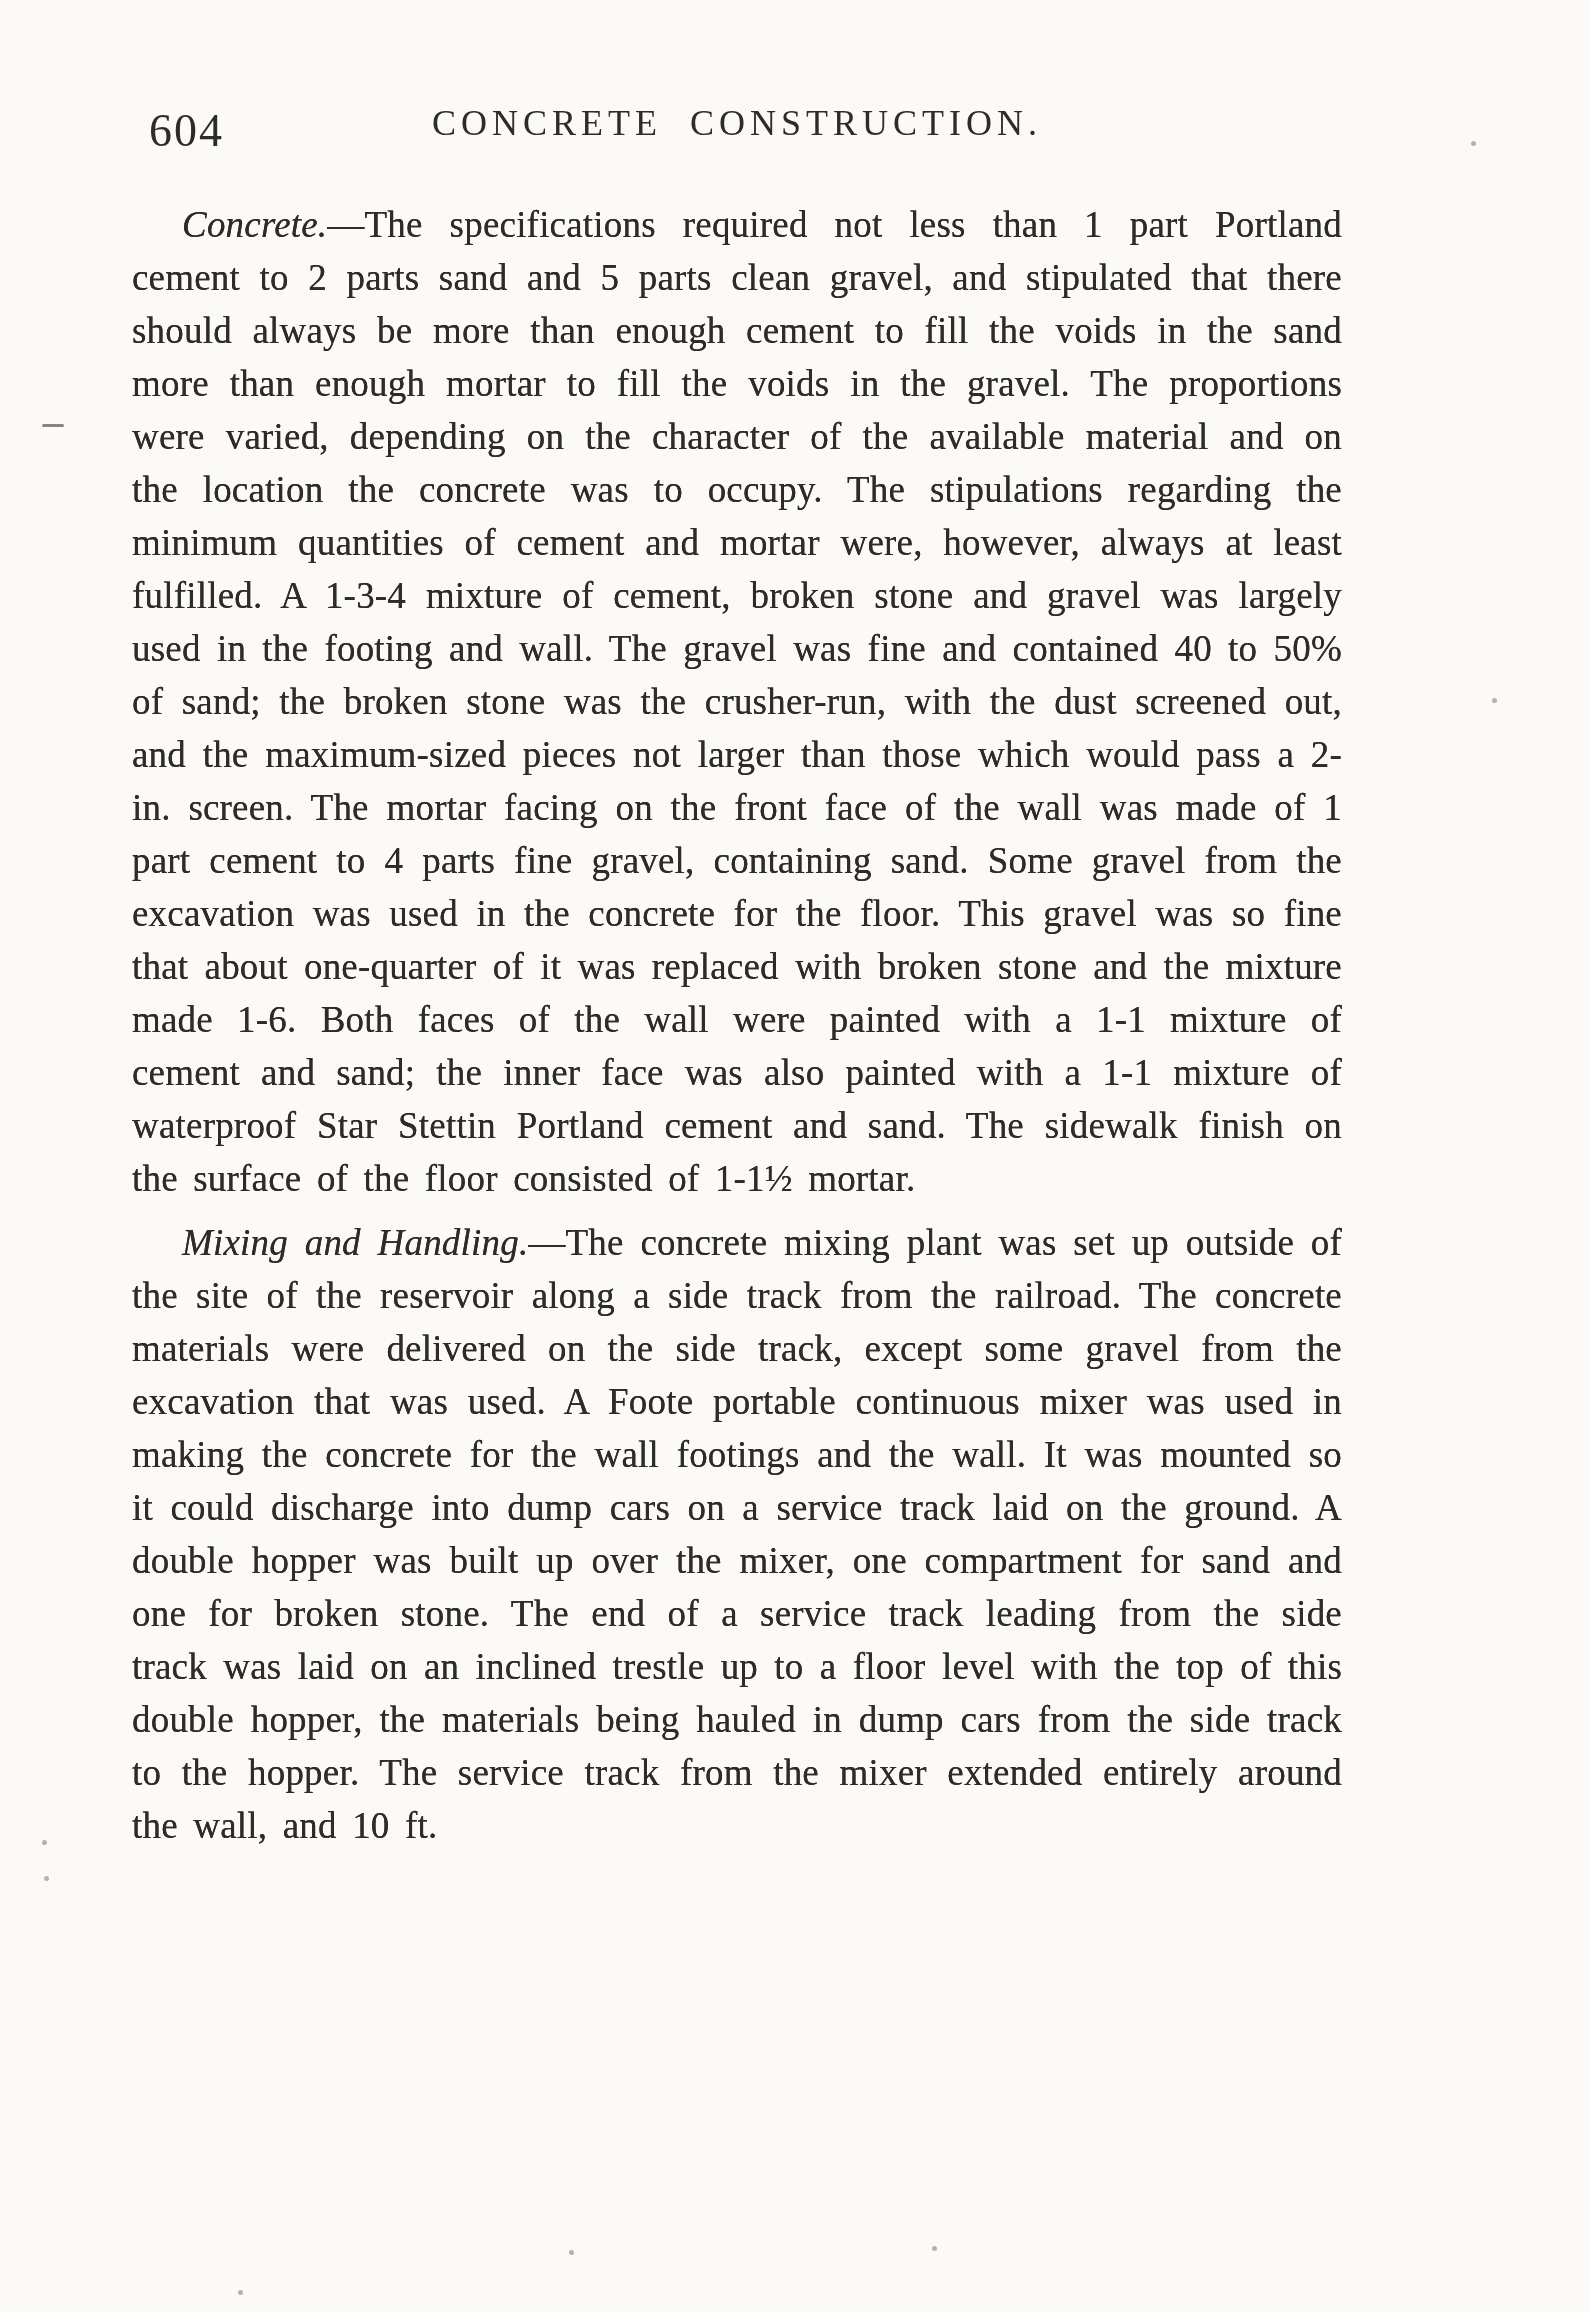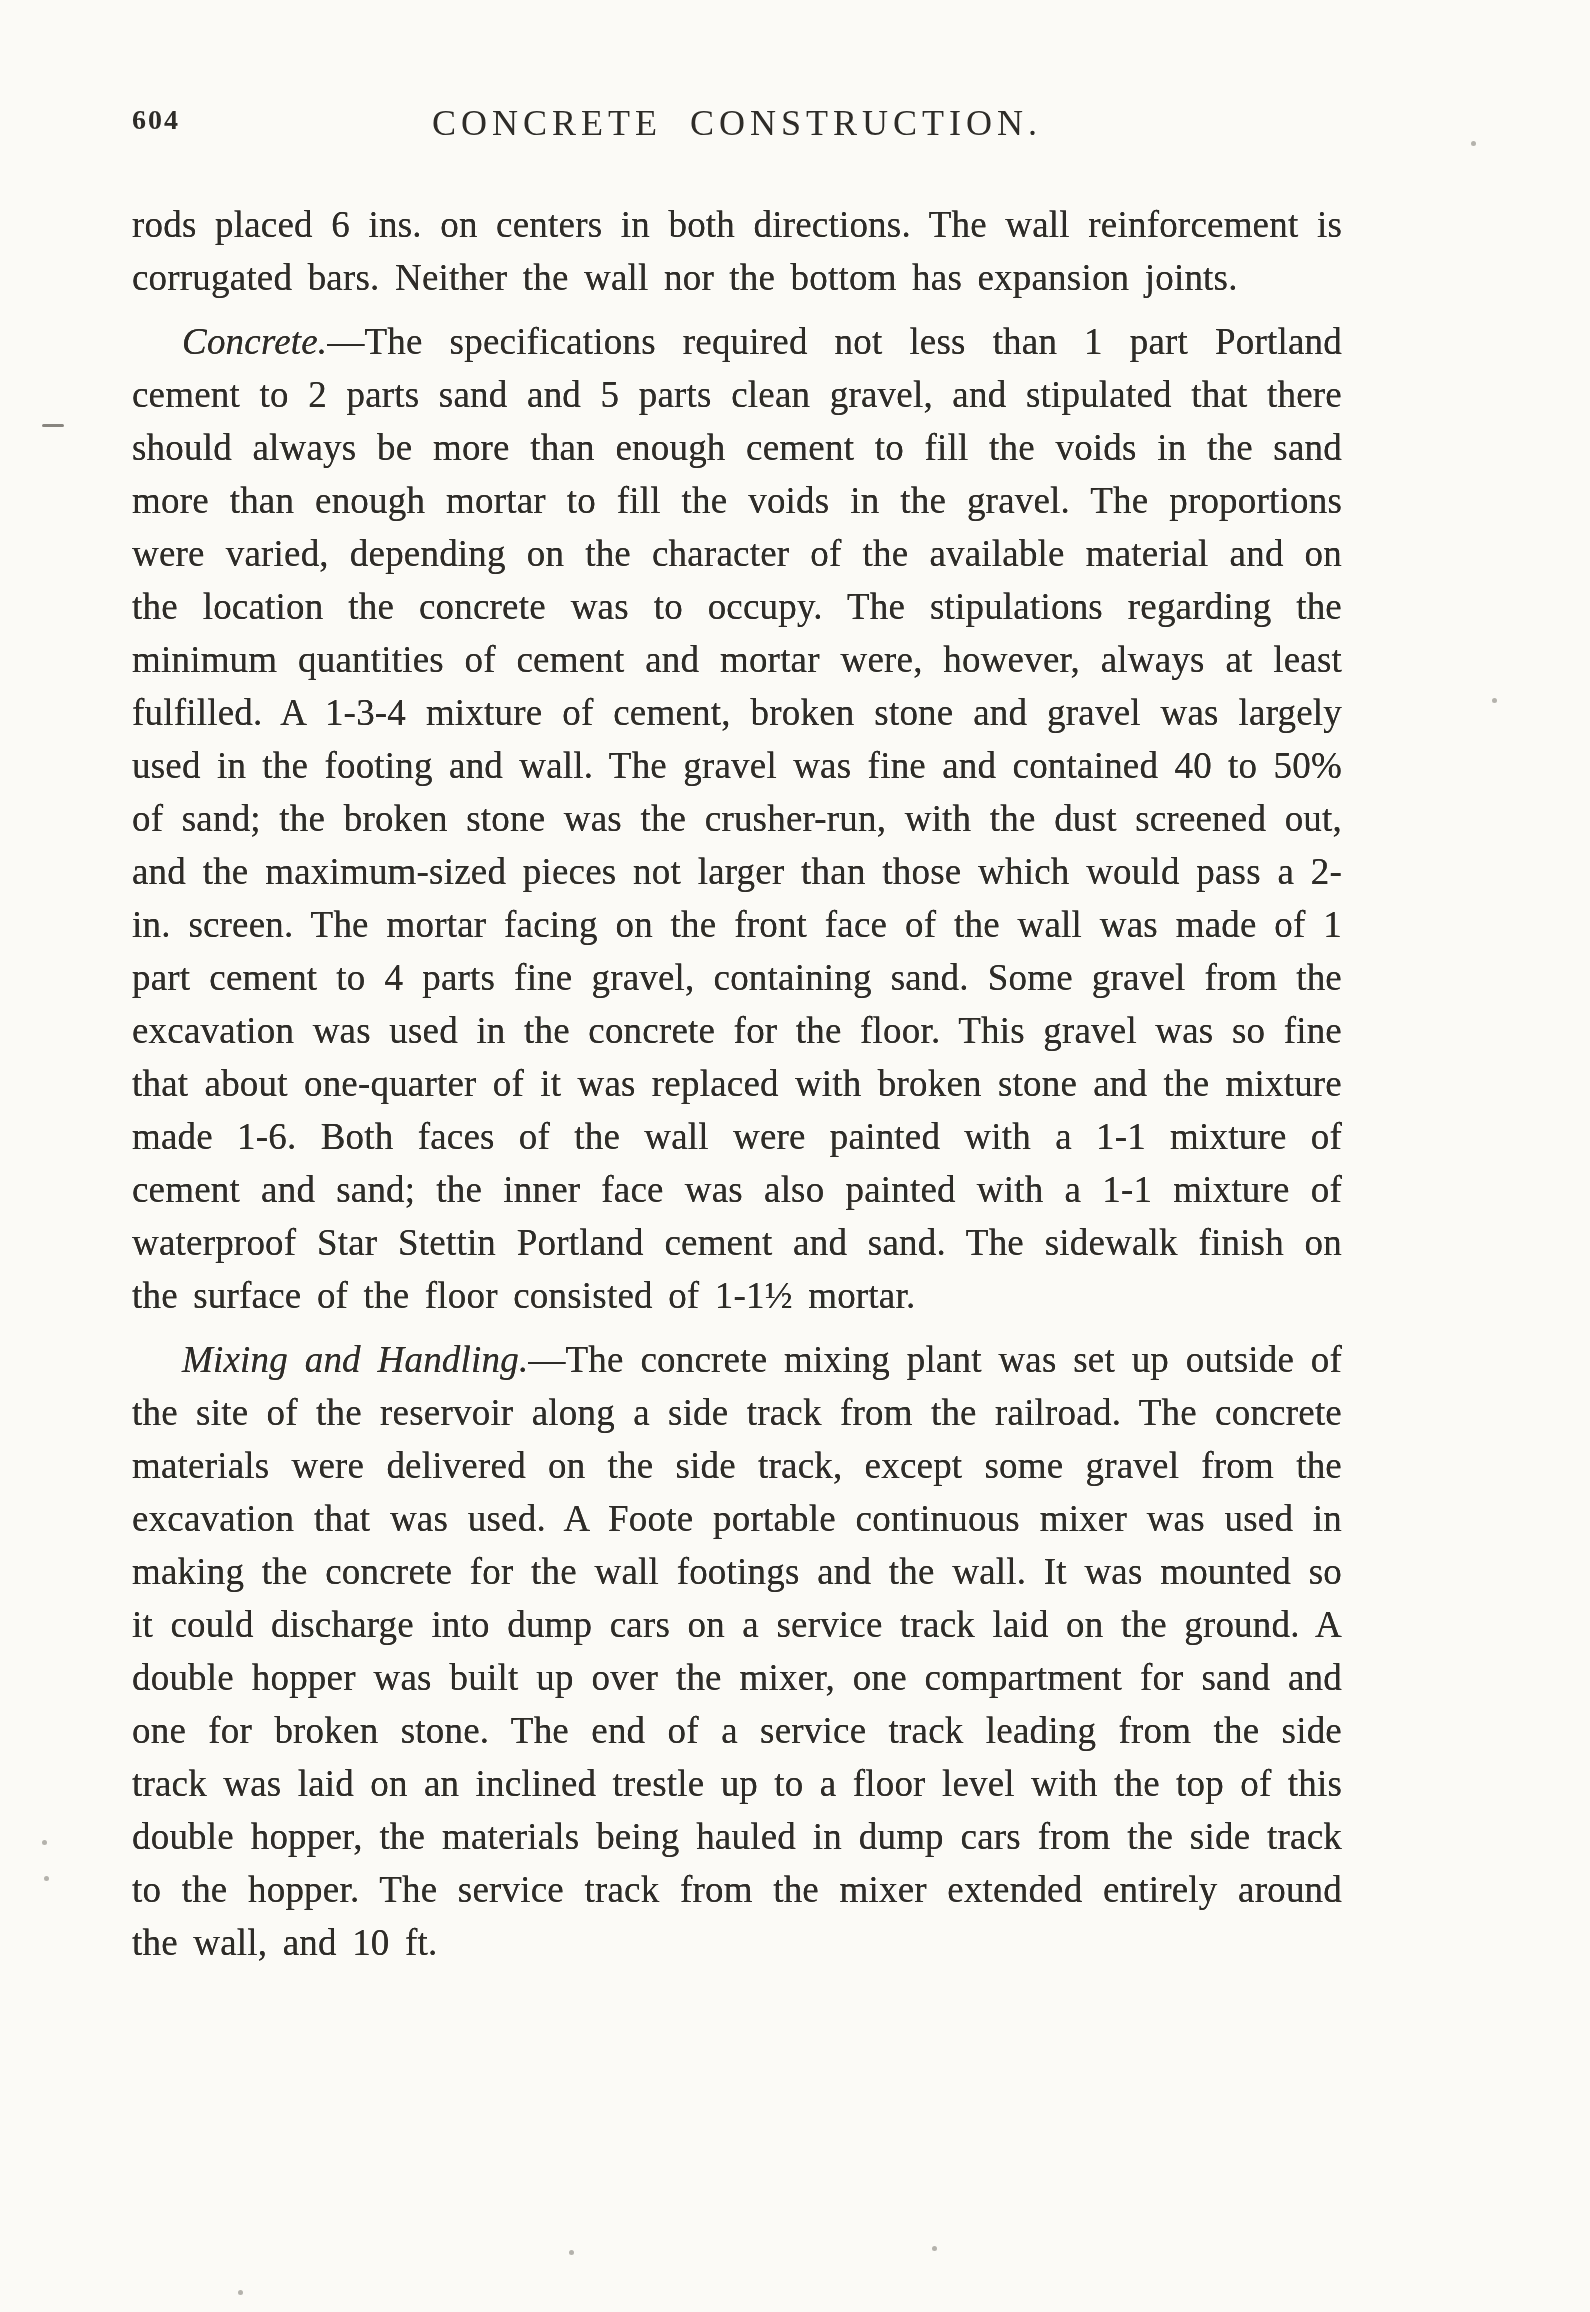--- a/index.html
+++ b/index.html
@@ -25,25 +25,24 @@
   }
 
   .page-header {
     position: relative;
     height: 52px;
     margin-bottom: 44px;
   }
 
   .page-number {
     position: absolute;
-    left: 0;
+    left: 17px;
     top: 2px;
-    font-size: 28px;
+    font-size: 46px;
     letter-spacing: 2px;
-    font-weight: bold;
   }
 
   .running-header {
     display: block;
     text-align: center;
     font-size: 36px;
     letter-spacing: 5px;
     word-spacing: 14px;
   }
 
@@ -92,21 +91,20 @@
 
 <div class="page">
 
   <header class="page-header">
     <span class="page-number">604</span>
     <span class="running-header">CONCRETE CONSTRUCTION.</span>
   </header>
 
   <main class="page-body">
 
-    <p class="para"><span>rods placed 6 ins. on centers in both directions. The wall reinforcement is corrugated bars. Neither the wall nor the bottom has expansion joints.</span></p>
 
     <p class="para indent"><span class="lead">Concrete.</span><span>—The specifications required not less than 1 part Portland cement to 2 parts sand and 5 parts clean gravel, and stipulated that there should always be more than enough cement to fill the voids in the sand more than enough mortar to fill the voids in the gravel. The proportions were varied, depending on the character of the available material and on the location the concrete was to occupy. The stipulations regarding the minimum quantities of cement and mortar were, however, always at least fulfilled. A 1-3-4 mixture of cement, broken stone and gravel was largely used in the footing and wall. The gravel was fine and contained 40 to 50% of sand; the broken stone was the crusher-run, with the dust screened out, and the maximum-sized pieces not larger than those which would pass a 2-in. screen. The mortar facing on the front face of the wall was made of 1 part cement to 4 parts fine gravel, containing sand. Some gravel from the excavation was used in the concrete for the floor. This gravel was so fine that about one-quarter of it was replaced with broken stone and the mixture made 1-6. Both faces of the wall were painted with a 1-1 mixture of cement and sand; the inner face was also painted with a 1-1 mixture of waterproof Star Stettin Portland cement and sand. The sidewalk finish on the surface of the floor consisted of 1-1½ mortar.</span></p>
 
     <p class="para indent"><span class="lead">Mixing and Handling.</span><span>—The concrete mixing plant was set up outside of the site of the reservoir along a side track from the railroad. The concrete materials were delivered on the side track, except some gravel from the excavation that was used. A Foote portable continuous mixer was used in making the concrete for the wall footings and the wall. It was mounted so it could discharge into dump cars on a service track laid on the ground. A double hopper was built up over the mixer, one compartment for sand and one for broken stone. The end of a service track leading from the side track was laid on an inclined trestle up to a floor level with the top of this double hopper, the materials being hauled in dump cars from the side track to the hopper. The service track from the mixer extended entirely around the wall, and 10 ft.</span></p>
 
   </main>
 
 </div>
 
 <div class="margin-dash"></div>

